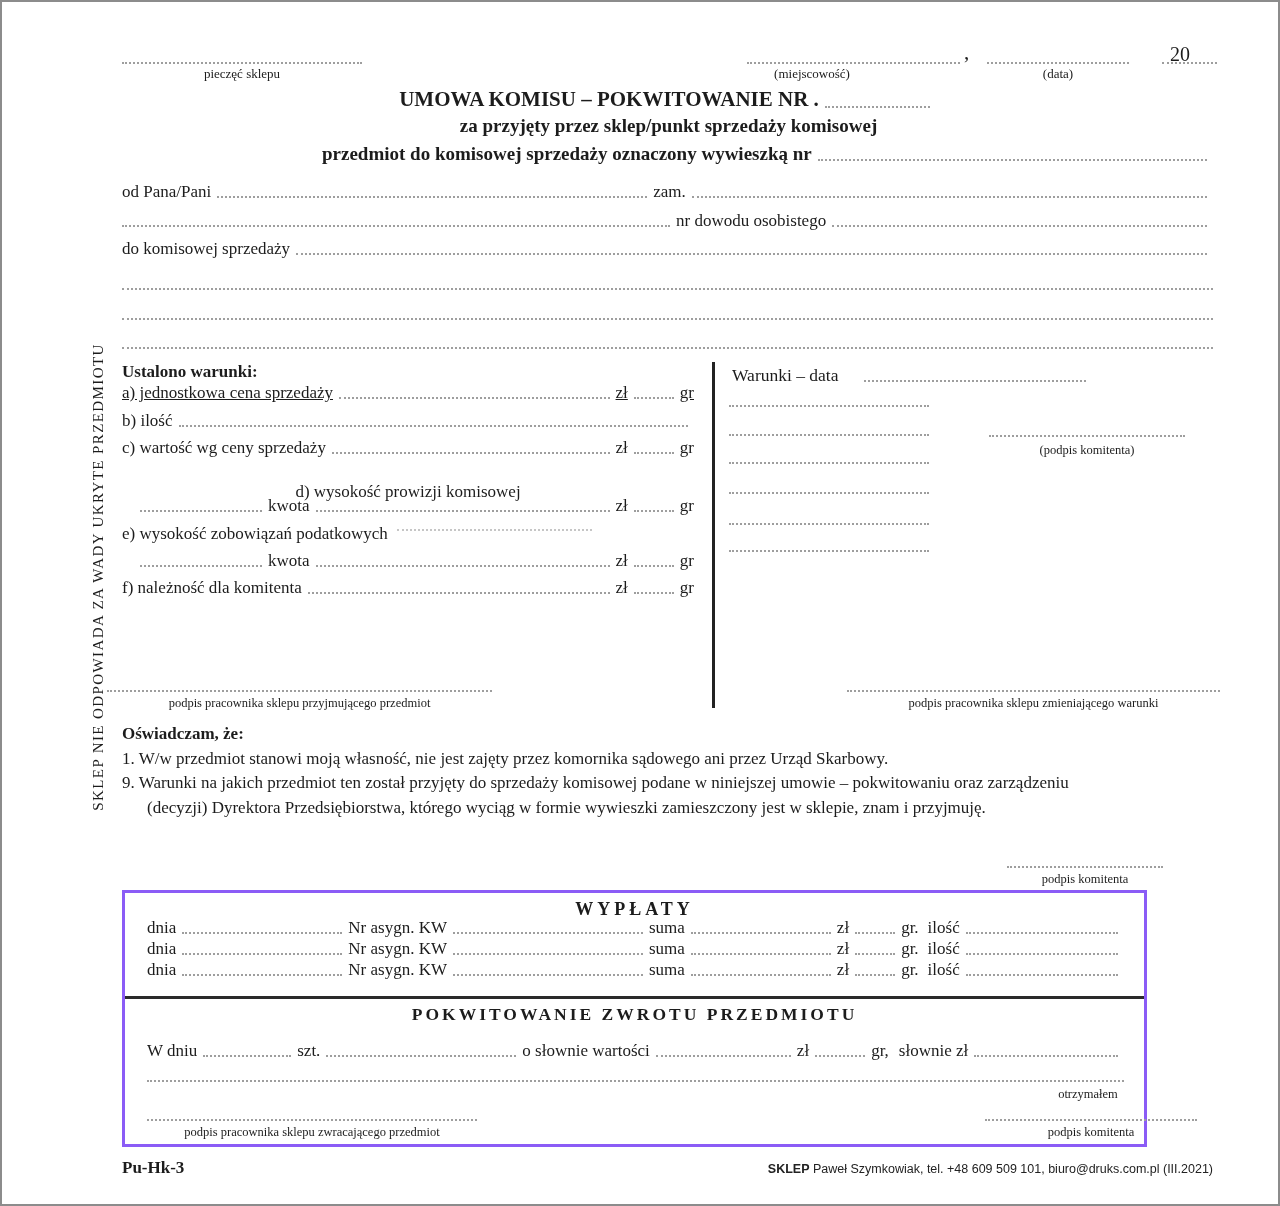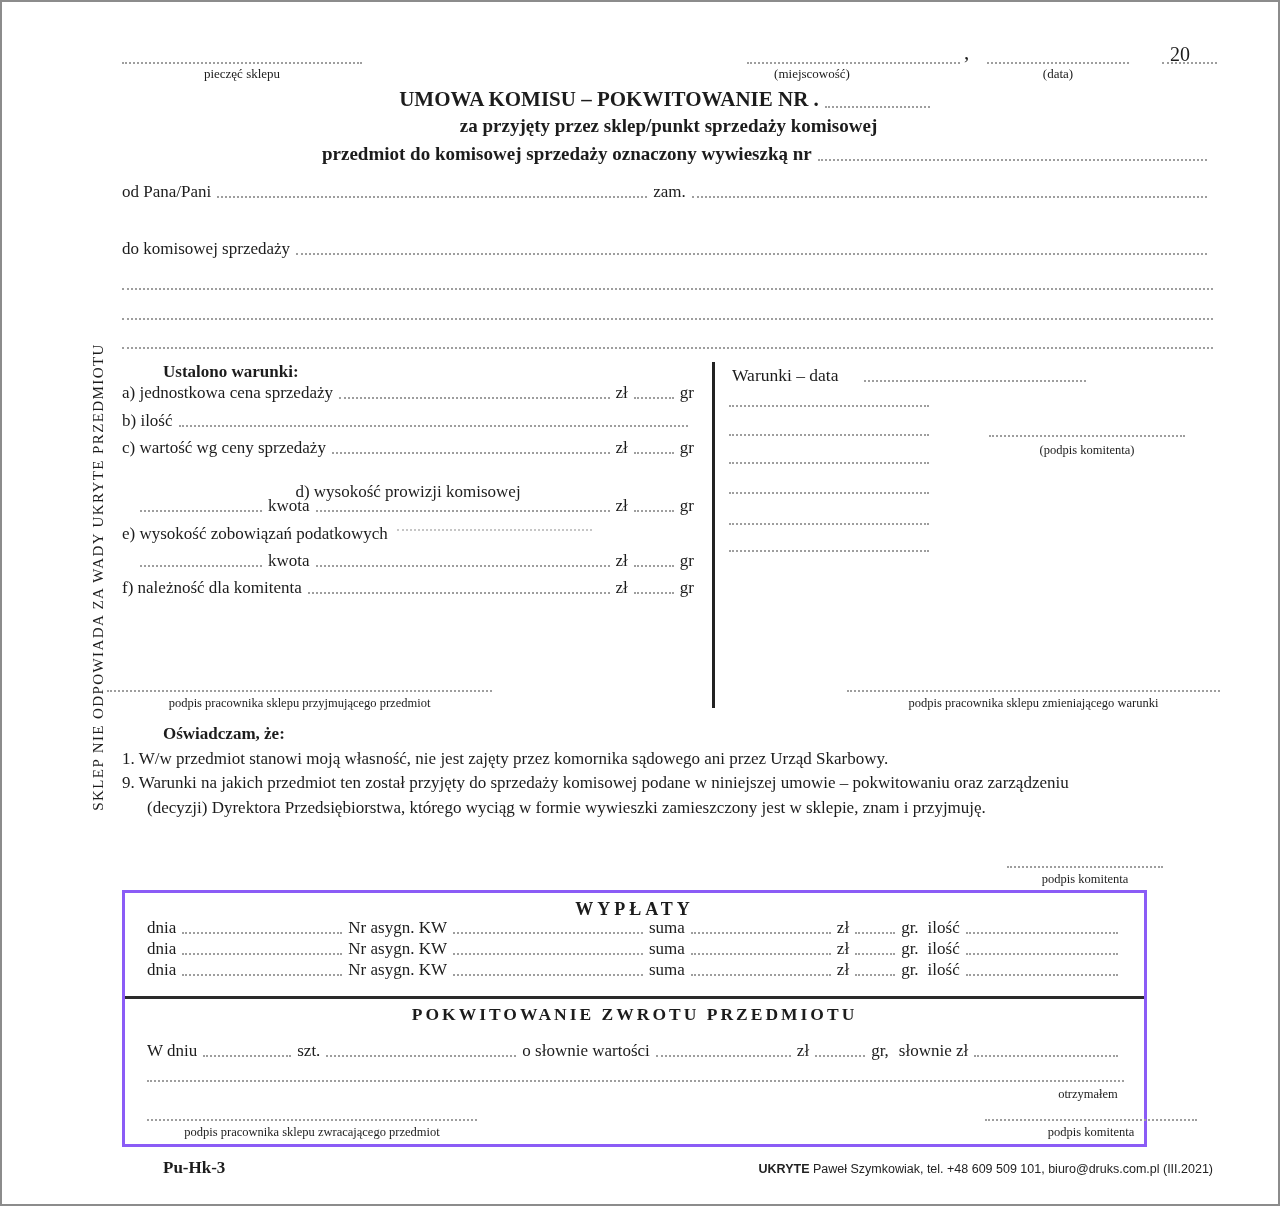--- a/index.html
+++ b/index.html
@@ -10,21 +10,21 @@
     font-size:17px;overflow:hidden;
   }
   .abs{position:absolute;}
   .row{position:absolute;display:flex;align-items:flex-end;}
   .lead{border-bottom:2px dotted #9e9e9e;margin:0 6px 4px;flex:0 0 auto;}
   .grow{flex:1 1 auto;}
   .dline{position:absolute;border-top:2px dotted #9e9e9e;height:0;}
   .sm{font-size:13px;}
   .xs{font-size:12.5px;}
   .ctr{text-align:center;}
-  .b{font-weight:bold;margin-left:41px;}
+  .b{font-weight:bold;}
   .title1{position:absolute;left:120px;right:65px;top:85px;display:flex;justify-content:center;align-items:flex-end;font-weight:bold;font-size:21px;}
   .title2{position:absolute;left:120px;right:63px;top:113px;text-align:center;font-weight:bold;font-size:19px;}
   .title3{position:absolute;left:320px;right:65px;top:141px;display:flex;align-items:flex-end;font-weight:bold;font-size:19px;}
   .side-note{
     position:absolute;left:88px;top:845px;width:540px;
     transform:rotate(-90deg);transform-origin:0 0;
     font-size:15px;letter-spacing:1.4px;text-align:center;white-space:nowrap;
   }
   .vdivider{position:absolute;left:710px;top:360px;width:2.5px;height:346px;background:#222;}
   .crow{height:24px;left:120px;width:572px;}
@@ -70,35 +70,40 @@
     <span>przedmiot do komisowej sprzedaży oznaczony wywieszką nr</span>
     <span class="lead grow"></span>
   </div>
 
   <div class="row" style="left:120px;right:65px;top:176px;height:24px;">
     <span>od Pana/Pani</span>
     <span class="lead" style="width:430px;"></span>
     <span>zam.</span>
     <span class="lead grow"></span>
   </div>
+  <div class="row" style="left:120px;right:65px;top:205px;height:24px;">
+    <span class="lead" style="width:548px;margin-left:0;"></span>
+    <span>nr dowodu osobistego</span>
+    <span class="lead grow"></span>
+  </div>
   <div class="row" style="left:120px;right:65px;top:233px;height:24px;">
     <span>do komisowej sprzedaży</span>
     <span class="lead grow"></span>
   </div>
   <div class="dline" style="left:120px;right:65px;top:286px;"></div>
   <div class="dline" style="left:120px;right:65px;top:316px;"></div>
   <div class="dline" style="left:120px;right:65px;top:345px;"></div>
 
   <div class="side-note">SKLEP NIE ODPOWIADA ZA WADY UKRYTE PRZEDMIOTU</div>
 
   <div class="vdivider"></div>
 
   <div class="abs b" style="left:120px;top:360px;">Ustalono warunki:</div>
 
-  <div class="row crow" style="top:377px;">
+  <div class="row crow" style="top:377px;text-decoration:underline;">
     <span>a) jednostkowa cena sprzedaży</span>
     <span class="lead grow"></span>
     <span>zł</span>
     <span class="lead zl-gap"></span>
     <span>gr</span>
   </div>
   <div class="row crow" style="top:405px;">
     <span>b) ilość</span>
     <span class="lead grow"></span>
   </div>
@@ -230,16 +235,16 @@
     <div class="abs xs ctr" style="left:898px;top:194px;width:130px;">otrzymałem</div>
 
     <div class="dline" style="left:22px;top:226px;width:330px;"></div>
     <div class="abs xs ctr" style="left:22px;top:232px;width:330px;">podpis pracownika sklepu zwracającego przedmiot</div>
     <div class="dline" style="left:860px;top:226px;width:212px;"></div>
     <div class="abs xs ctr" style="left:860px;top:232px;width:212px;">podpis komitenta</div>
   </div>
 
   <div class="abs b" style="left:120px;top:1156px;font-size:17px;">Pu-Hk-3</div>
   <div class="footer-right">
-    <span class="b">UKRYTE</span><span> Paweł Szymkowiak, tel. +48 609 509 101, biuro@druks.com.pl (III.2021)</span>
+    <span class="b">SKLEP</span><span> Paweł Szymkowiak, tel. +48 609 509 101, biuro@druks.com.pl (III.2021)</span>
   </div>
 
 </div>
 
 </body></html>

